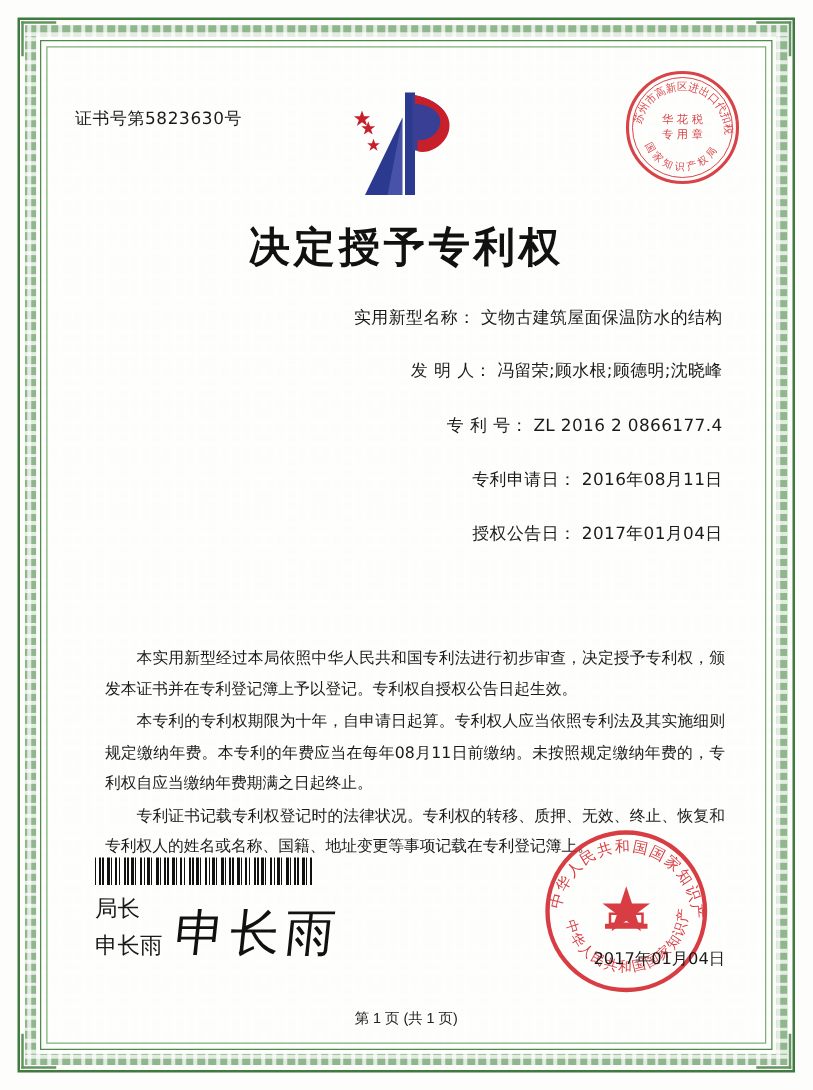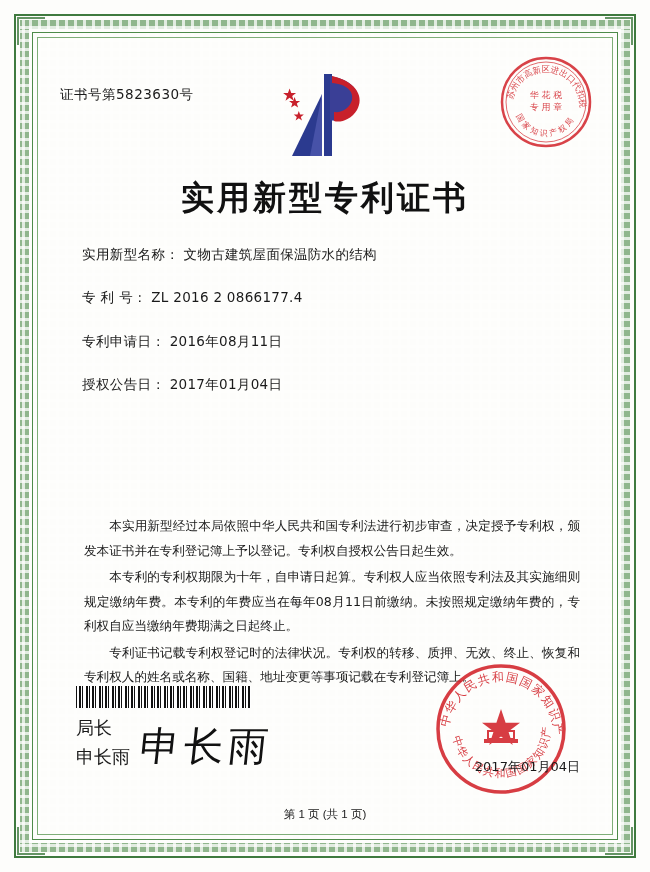--- a/index.html
+++ b/index.html
@@ -129,20 +129,21 @@
     letter-spacing: 3px;
     color: #111;
     font-family: "DejaVu Sans", "Liberation Sans", sans-serif;
   }
 
   .fields {
     position: absolute;
     left: 34px;
     right: 24px;
     top: 196px;
+    text-align: right;
   }
   .field-row {
     font-size: 13.5px;
     color: #1a1a1a;
     margin-bottom: 23px;
     line-height: 1.5;
     font-family: "DejaVu Sans", "Liberation Sans", sans-serif;
   }
   .field-label {
     display: inline;
@@ -274,26 +275,30 @@
           <path id="stampArcBot" d="M 16 50 A 32 32 0 0 0 80 50" fill="none"></path>
           <text font-size="8" fill="#d2232a" font-family="'DejaVu Sans', sans-serif">
             <textPath href="#stampArcBot" startOffset="12%">国 家 知 识 产 权 局</textPath>
           </text>
           <text x="48" y="44" text-anchor="middle" font-size="9" fill="#d2232a" font-family="'DejaVu Sans', sans-serif">华 花 税</text>
           <text x="48" y="56" text-anchor="middle" font-size="9" fill="#d2232a" font-family="'DejaVu Sans', sans-serif">专 用 章</text>
         </g>
       </svg>
     </div>
 
-    <div class="main-title">实用新型专利证书</div>
+    <div class="main-title">决定授予专利权</div>
 
     <div class="fields">
       <div class="field-row">
         <span class="field-label">实用新型名称：</span>
         <span class="field-value">文物古建筑屋面保温防水的结构</span>
+      </div>
+      <div class="field-row">
+        <span class="field-label">发 明 人：</span>
+        <span class="field-value">冯留荣;顾水根;顾德明;沈晓峰</span>
       </div>
       <div class="field-row">
         <span class="field-label">专 利 号：</span>
         <span class="field-value">ZL 2016 2 0866177.4</span>
       </div>
       <div class="field-row">
         <span class="field-label">专利申请日：</span>
         <span class="field-value">2016年08月11日</span>
       </div>
       <div class="field-row">

